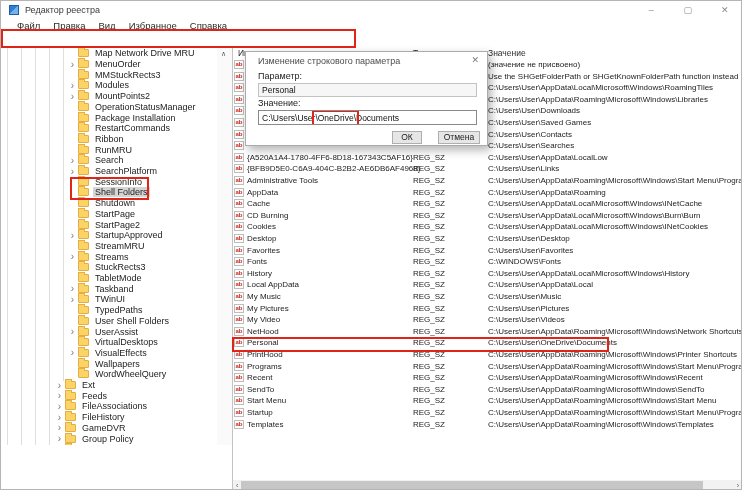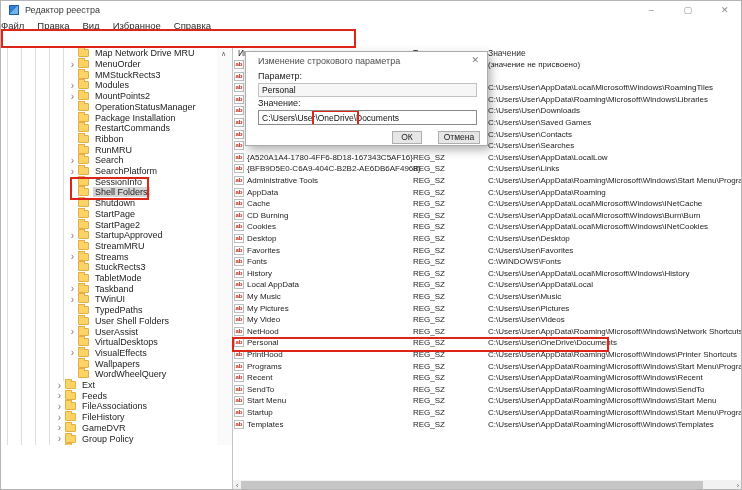--- a/index.html
+++ b/index.html
@@ -9,21 +9,21 @@
   #win{position:relative;width:742px;height:490px;background:#fff;border:1px solid #b5b5b5;overflow:hidden;margin:0 auto;}
 
   
   #titlebar{position:absolute;left:0;top:0;width:742px;height:18px;background:#fff;}
   #appicon{position:absolute;left:8px;top:4px;width:10px;height:10px;background:linear-gradient(135deg,#2f7fd3 0 50%,#74b3e8 50% 100%);box-shadow:inset 0 0 0 1px #1f5fa8;}
   #apptitle{position:absolute;left:24px;top:4px;font-size:9px;color:#3a3a3a;}
   #wincontrols{position:absolute;right:0;top:0;width:110px;height:18px;display:flex;}
   #wincontrols span{flex:1;text-align:center;font-size:9px;line-height:18px;color:#8b8b8b;cursor:default;}
 
   
-  #menubar{position:absolute;left:0;top:18px;width:742px;height:13px;display:flex;align-items:center;padding-left:0;gap:13px;}
+  #menubar{position:absolute;left:0;top:18px;width:742px;height:13px;display:flex;align-items:center;padding-left:16px;gap:13px;}
   .menu-item{font-size:9.5px;color:#2b2b2b;}
 
   
   #addressbar{position:absolute;left:0;top:31px;width:742px;height:16px;background:#fff;border-top:1px solid #e4e4e4;border-bottom:1px solid #dcdcdc;}
   #addrtext{position:absolute;left:4px;top:2px;font-size:8.5px;color:#111;white-space:nowrap;}
 
   
   #tree{position:absolute;left:0;top:47px;width:231px;height:397px;background:#fff;overflow:hidden;}
   .guide{position:absolute;top:0;width:1px;background:#dedede;}
   .tree-row{position:absolute;height:10.7px;display:flex;align-items:center;white-space:nowrap;}
@@ -339,20 +339,21 @@
         <div class="list-row" style="top: 11px;">
           <span class="lr-icon">ab</span>
           <span class="lr-name"></span>
           <span class="lr-type"></span>
           <span class="lr-value">(значение не присвоено)</span>
         </div>
         <div class="list-row" style="top: 22.6px;">
           <span class="lr-icon">ab</span>
           <span class="lr-name"></span>
           <span class="lr-type"></span>
+          <span class="lr-value">Use the SHGetFolderPath or SHGetKnownFolderPath function instead</span>
         </div>
         <div class="list-row" style="top: 34.2px;">
           <span class="lr-icon">ab</span>
           <span class="lr-name"></span>
           <span class="lr-type"></span>
           <span class="lr-value">C:\Users\User\AppData\Local\Microsoft\Windows\RoamingTiles</span>
         </div>
         <div class="list-row" style="top: 45.8px;">
           <span class="lr-icon">ab</span>
           <span class="lr-name"></span>

